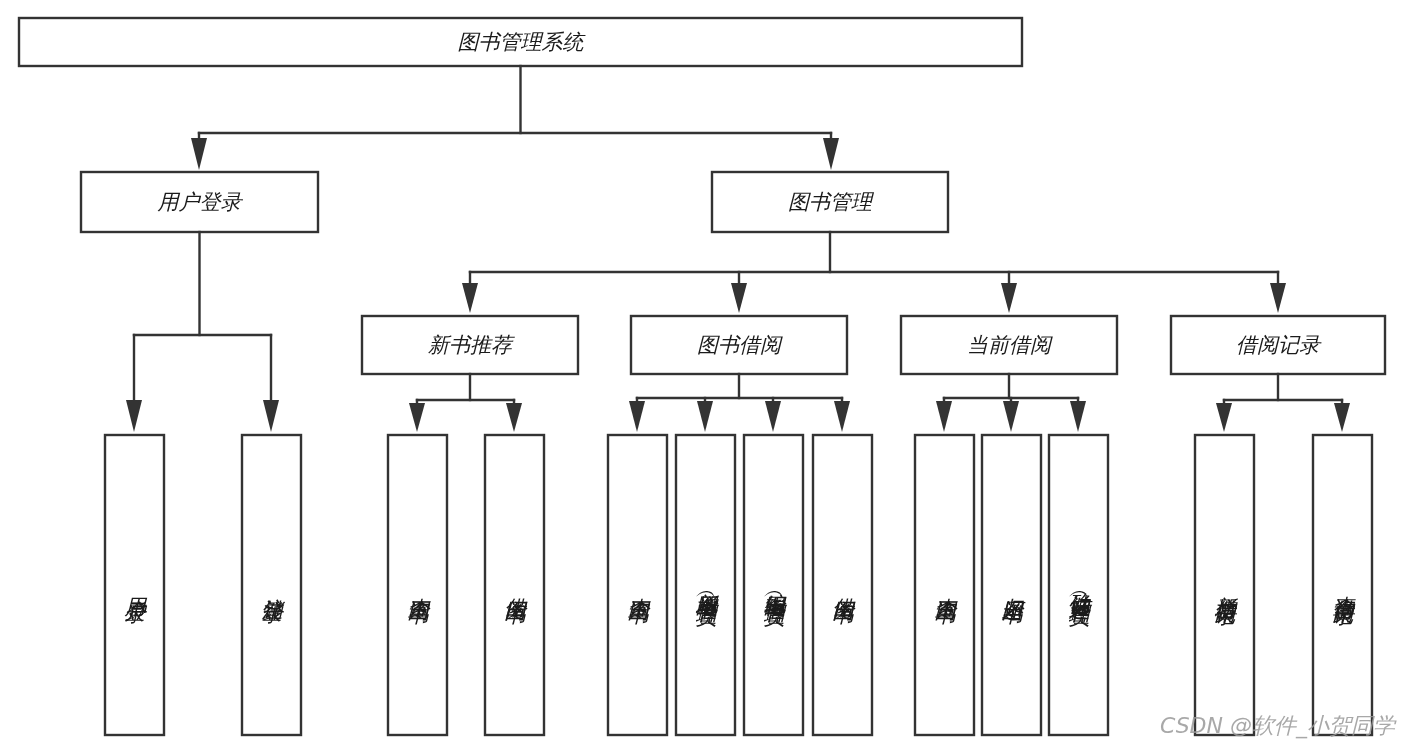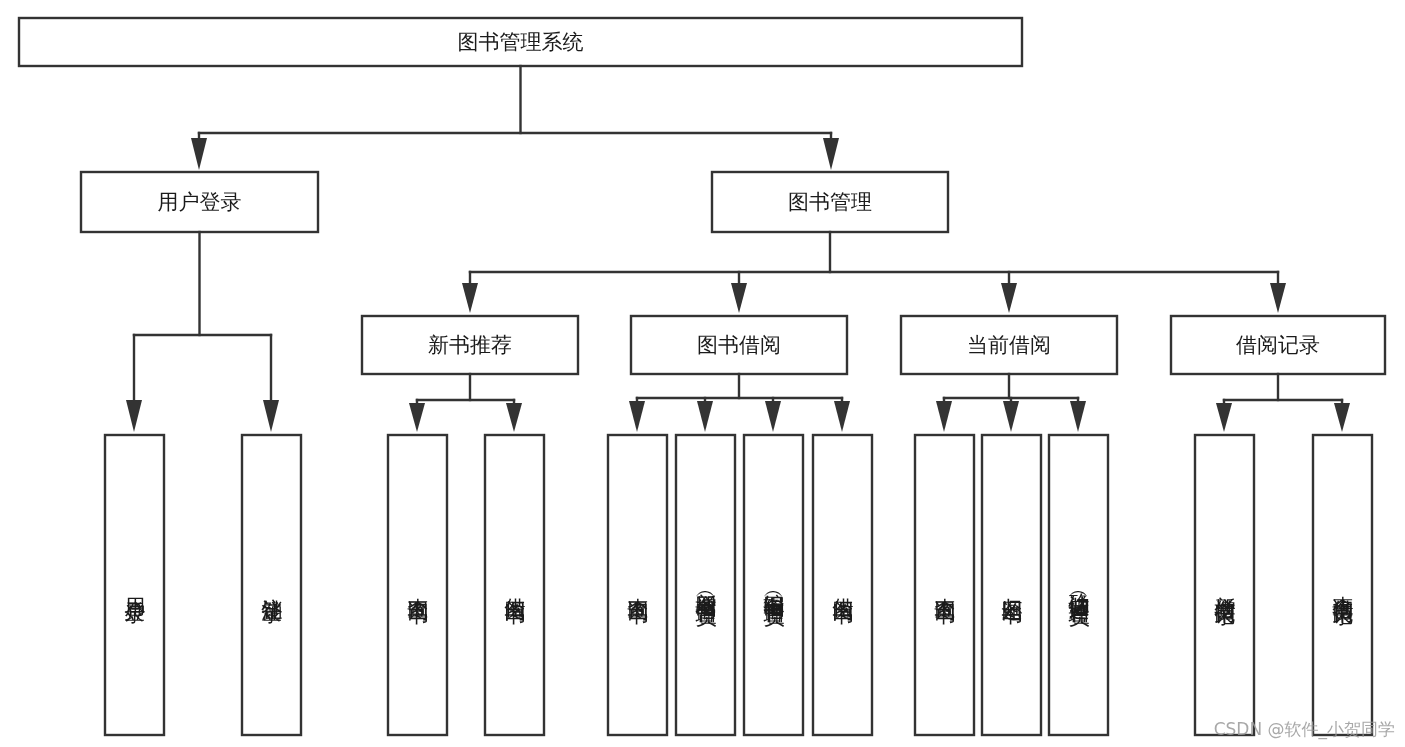--- a/index.html
+++ b/index.html
@@ -11,20 +11,21 @@
     width: 1405px;
     height: 747px;
     font-family: "DejaVu Sans", "Liberation Sans", sans-serif;
     overflow: hidden;
     position: relative;
   }
   #diagram-root {
     position: relative;
     width: 1405px;
     height: 747px;
+    font-style: italic;
   }
   svg.tree-canvas {
     position: absolute;
     top: 0;
     left: 0;
     width: 1405px;
     height: 747px;
   }
   .node-box {
     fill: #ffffff;
@@ -63,21 +64,21 @@
     justify-content: center;
     text-align: center;
     white-space: nowrap;
     pointer-events: none;
   }
   .watermark {
     position: absolute;
     right: 10px;
     bottom: 6px;
     font-family: "DejaVu Sans", "Liberation Sans", sans-serif;
-    font-size: 17px;
+    font-size: 22px;
     color: #9a9a9a;
     opacity: 0.85;
     white-space: nowrap;
   }
 </style>
 </head>
 <body>
 
 <div id="diagram-root">
 

